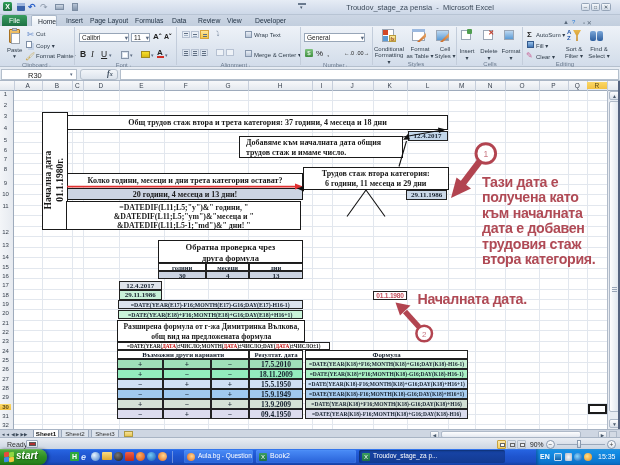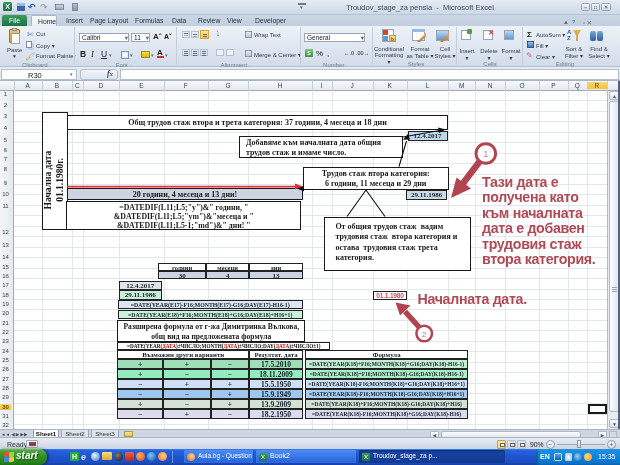--- a/index.html
+++ b/index.html
@@ -320,31 +320,32 @@
   <div class="bx" style="left:42px;top:112px;width:26px;height:118px;border-width:1.5px;">
     <div style="position:absolute;left:-47px;top:55px;width:118px;height:24px;transform:rotate(-90deg);font-size:9.5px;line-height:11.5px;">Начална дата<br>01.1.1980г.</div>
   </div>
 
   <div class="bx" style="left:67px;top:115px;width:381px;height:14.5px;font-size:8px;line-height:14px;">Общ трудов стаж втора и трета категория: 37 години, 4 месеца и 18 дни</div>
 
   <div class="cell" style="left:407.5px;top:131.3px;width:40px;height:10px;background:#c3d7ea;font-size:7px;line-height:9px;">12.4.2017</div>
 
   <div class="bx" style="left:239px;top:135.5px;width:164px;height:22px;font-size:8px;line-height:10px;text-align:left;padding:1.5px 0 0 6px;">Добавяме към началната дата общия<br>трудов стаж и имаме число.</div>
 
+  <div class="bx" style="left:67px;top:173.4px;width:236px;height:13.5px;font-size:8px;line-height:13px;">Колко години, месеци и дни трета категория остават?</div>
 
   <div class="bx" style="left:67px;top:187.5px;width:236px;height:12.7px;background:#ccd4e2;font-size:8px;line-height:12.5px;">20 години, 4 месеца и 13 дни!</div>
 
   <div class="bx" style="left:66.3px;top:201px;width:235px;height:28.5px;font-size:7.8px;line-height:9.4px;padding-top:0.5px;">=DATEDIF(L11;L5;"y")&amp;" години, "<br>&amp;DATEDIF(L11;L5;"ym")&amp;"месеца и "<br>&amp;DATEDIF(L11;L5-1;"md")&amp;" дни! "</div>
 
   <div class="bx" style="left:303px;top:166.5px;width:145.5px;height:23.5px;font-size:8px;line-height:10.5px;padding-top:1px;">Трудов стаж втора категория:<br>6 години, 11 месеца и 29 дни</div>
 
   <div class="cell" style="left:406.3px;top:190.3px;width:40.7px;height:9.5px;background:#ccd9e8;font-size:7px;line-height:8.8px;">29.11.1986</div>
 
-  <div class="bx" style="left:324.4px;top:216.5px;width:146.6px;height:54.5px;font-size:8px;line-height:10.3px;text-align:left;padding:4.5px 0 0 10px;font-weight:bold;">От общия трудов стаж&nbsp; вадим<br>трудовия стаж&nbsp; втора категория и<br>остава&nbsp; трудовия стаж&nbsp;трета<br>категория.</div>
-
+
+  <div class="bx" style="left:158px;top:240.2px;width:144.8px;height:22.4px;font-size:8.5px;line-height:10.5px;padding-top:1px;">Обратна проверка чрез<br>друга формула</div>
 
   <div class="cell" style="left:158px;top:262.6px;width:48.3px;height:8px;background:#fff;font-size:6.5px;line-height:7.5px;">години</div>
   <div class="cell" style="left:206.3px;top:262.6px;width:42.7px;height:8px;background:#fff;font-size:6.5px;line-height:7.5px;">месеци</div>
   <div class="cell" style="left:249px;top:262.6px;width:53.8px;height:8px;background:#fff;font-size:6.5px;line-height:7.5px;">дни</div>
   <div class="cell" style="left:158px;top:270.6px;width:48.3px;height:8.6px;background:#ccd4e2;font-size:7px;line-height:8px;">30</div>
   <div class="cell" style="left:206.3px;top:270.6px;width:42.7px;height:8.6px;background:#ccd4e2;font-size:7px;line-height:8px;">4</div>
   <div class="cell" style="left:249px;top:270.6px;width:53.8px;height:8.6px;background:#ccd4e2;font-size:7px;line-height:8px;">13</div>
 
   <div class="cell" style="left:118.5px;top:280.5px;width:43.4px;height:9.6px;background:#dfe3ea;font-size:7px;line-height:8.8px;">12.4.2017</div>
   <div class="cell" style="left:118.5px;top:290.1px;width:43.4px;height:10.2px;background:#c8f0d8;font-size:7px;line-height:9.3px;">29.11.1986</div>
@@ -381,21 +382,21 @@
   <div class="cell" style="left:249px;top:389.0px;width:54px;height:10.0px;background:#a0c8ee;font-size:7.5px;line-height:9.5px;">15.9.1949</div>
   <div class="cell" style="left:304.9px;top:389.0px;width:163.4px;height:10.0px;background:#a8cdf0;font-size:5.5px;line-height:9px;">=DATE(YEAR(K18)-F16;MONTH(K18)-G16;DAY(K18)+H16+1)</div>
   <div class="cell" style="left:117.4px;top:399.0px;width:45.6px;height:10.0px;background:#d4e2d6;font-size:7.5px;line-height:9px;">+</div>
   <div class="cell" style="left:163px;top:399.0px;width:48px;height:10.0px;background:#d4e2d6;font-size:7.5px;line-height:9px;">−</div>
   <div class="cell" style="left:211px;top:399.0px;width:38px;height:10.0px;background:#d4e2d6;font-size:7.5px;line-height:9px;">+</div>
   <div class="cell" style="left:249px;top:399.0px;width:54px;height:10.0px;background:#d4e2d6;font-size:7.5px;line-height:9.5px;">13.9.2009</div>
   <div class="cell" style="left:304.9px;top:399.0px;width:163.4px;height:10.0px;background:#d2e0d4;font-size:5.5px;line-height:9px;">=DATE(YEAR(K18)+F16;MONTH(K18)-G16;DAY(K18)+H16)</div>
   <div class="cell" style="left:117.4px;top:409.0px;width:45.6px;height:10.0px;background:#dcdcee;font-size:7.5px;line-height:9px;">−</div>
   <div class="cell" style="left:163px;top:409.0px;width:48px;height:10.0px;background:#dcdcee;font-size:7.5px;line-height:9px;">+</div>
   <div class="cell" style="left:211px;top:409.0px;width:38px;height:10.0px;background:#dcdcee;font-size:7.5px;line-height:9px;">−</div>
-  <div class="cell" style="left:249px;top:409.0px;width:54px;height:10.0px;background:#dcdcee;font-size:7.5px;line-height:9.5px;">18.2.1950</div>
+  <div class="cell" style="left:249px;top:409.0px;width:54px;height:10.0px;background:#dcdcee;font-size:7.5px;line-height:9.5px;">09.4.1950</div>
   <div class="cell" style="left:304.9px;top:409.0px;width:163.4px;height:10.0px;background:#dadced;font-size:5.5px;line-height:9px;">=DATE(YEAR(K18)-F16;MONTH(K18)+G16;DAY(K18)-H16)</div>
 
   <div class="abs" style="left:588px;top:404px;width:19px;height:10px;border:2px solid #1a1a1a;background:#fff;"></div>
 
   <div class="abs" style="left:482px;top:174.5px;width:122px;font-size:14.2px;line-height:15.5px;font-weight:bold;color:#b04a55;letter-spacing:-0.3px;">Тази дата е получена като към началната дата е добавен трудовия стаж втора категория.</div>
   <div class="abs" style="left:417.5px;top:290.5px;font-size:14.2px;font-weight:bold;color:#b04a55;letter-spacing:-0.3px;">Началната дата.</div>
   <div class="abs" style="left:373px;top:290.8px;width:34px;height:9.2px;border:1.3px solid #222;color:#c4505c;font-size:6.6px;line-height:8px;text-align:center;font-weight:bold;letter-spacing:-0.2px;">01.1.1980</div>
 
   <svg class="abs" style="left:0;top:0;" width="620" height="465" viewBox="0 0 620 465">
 

